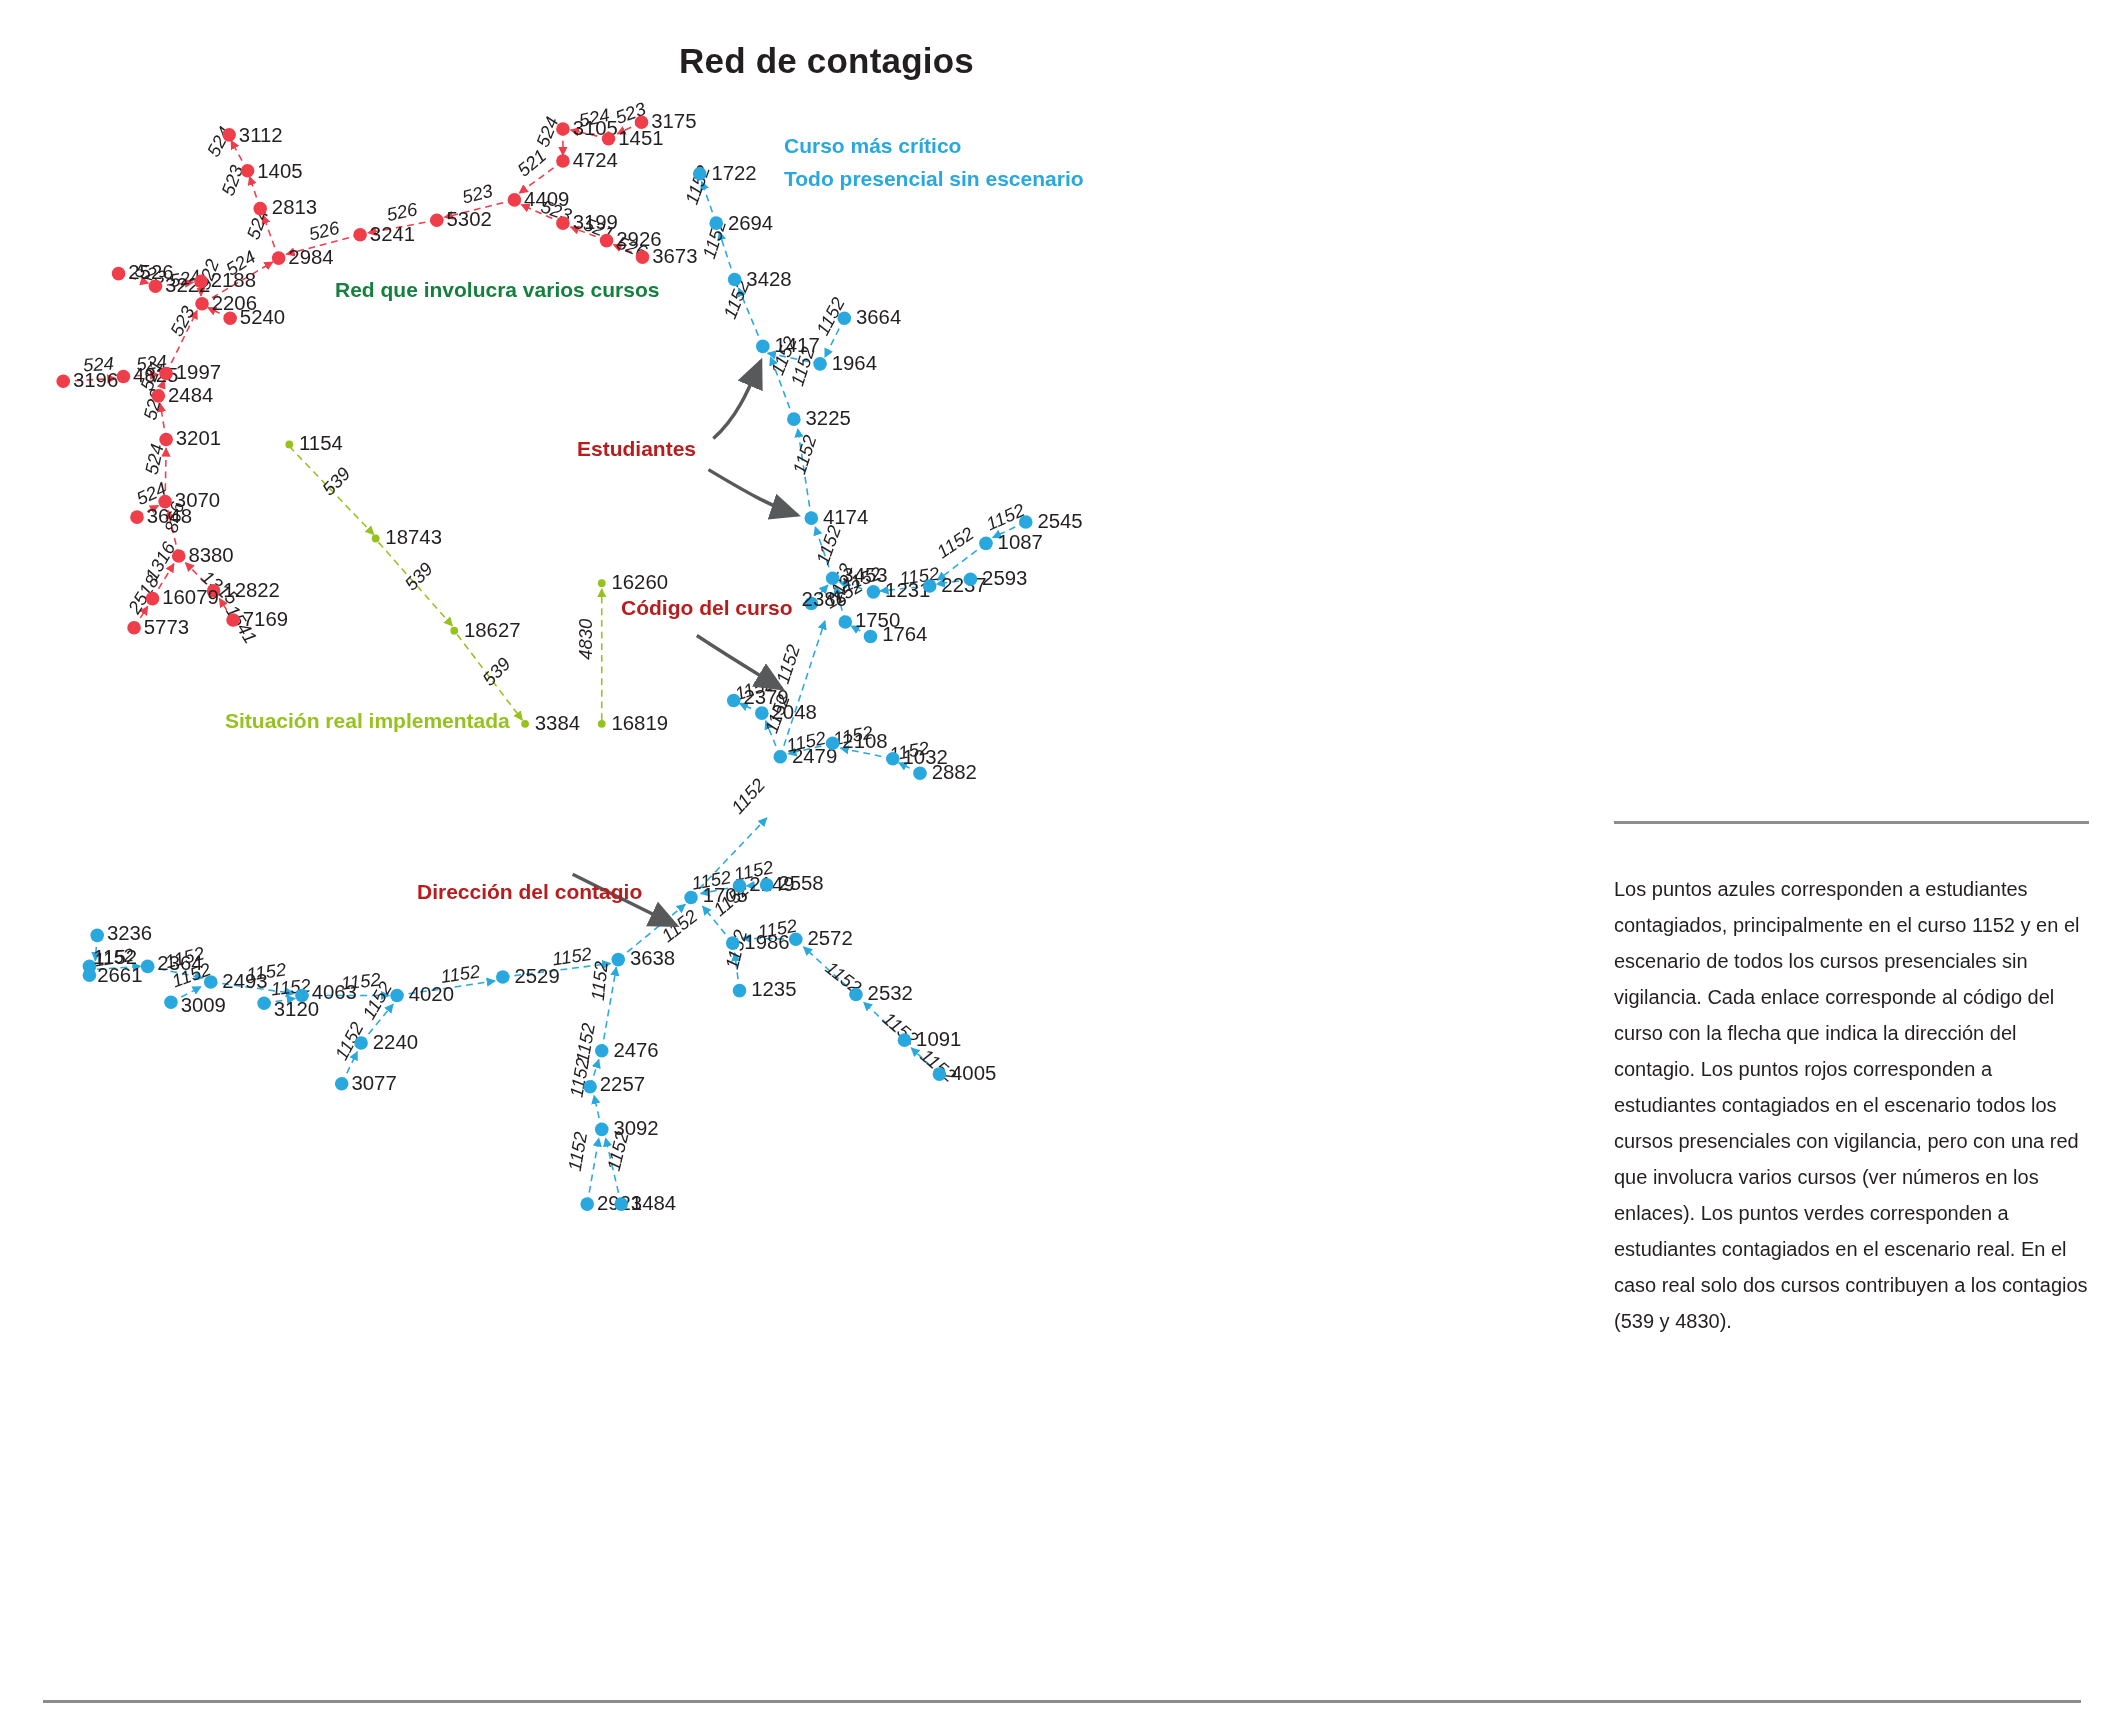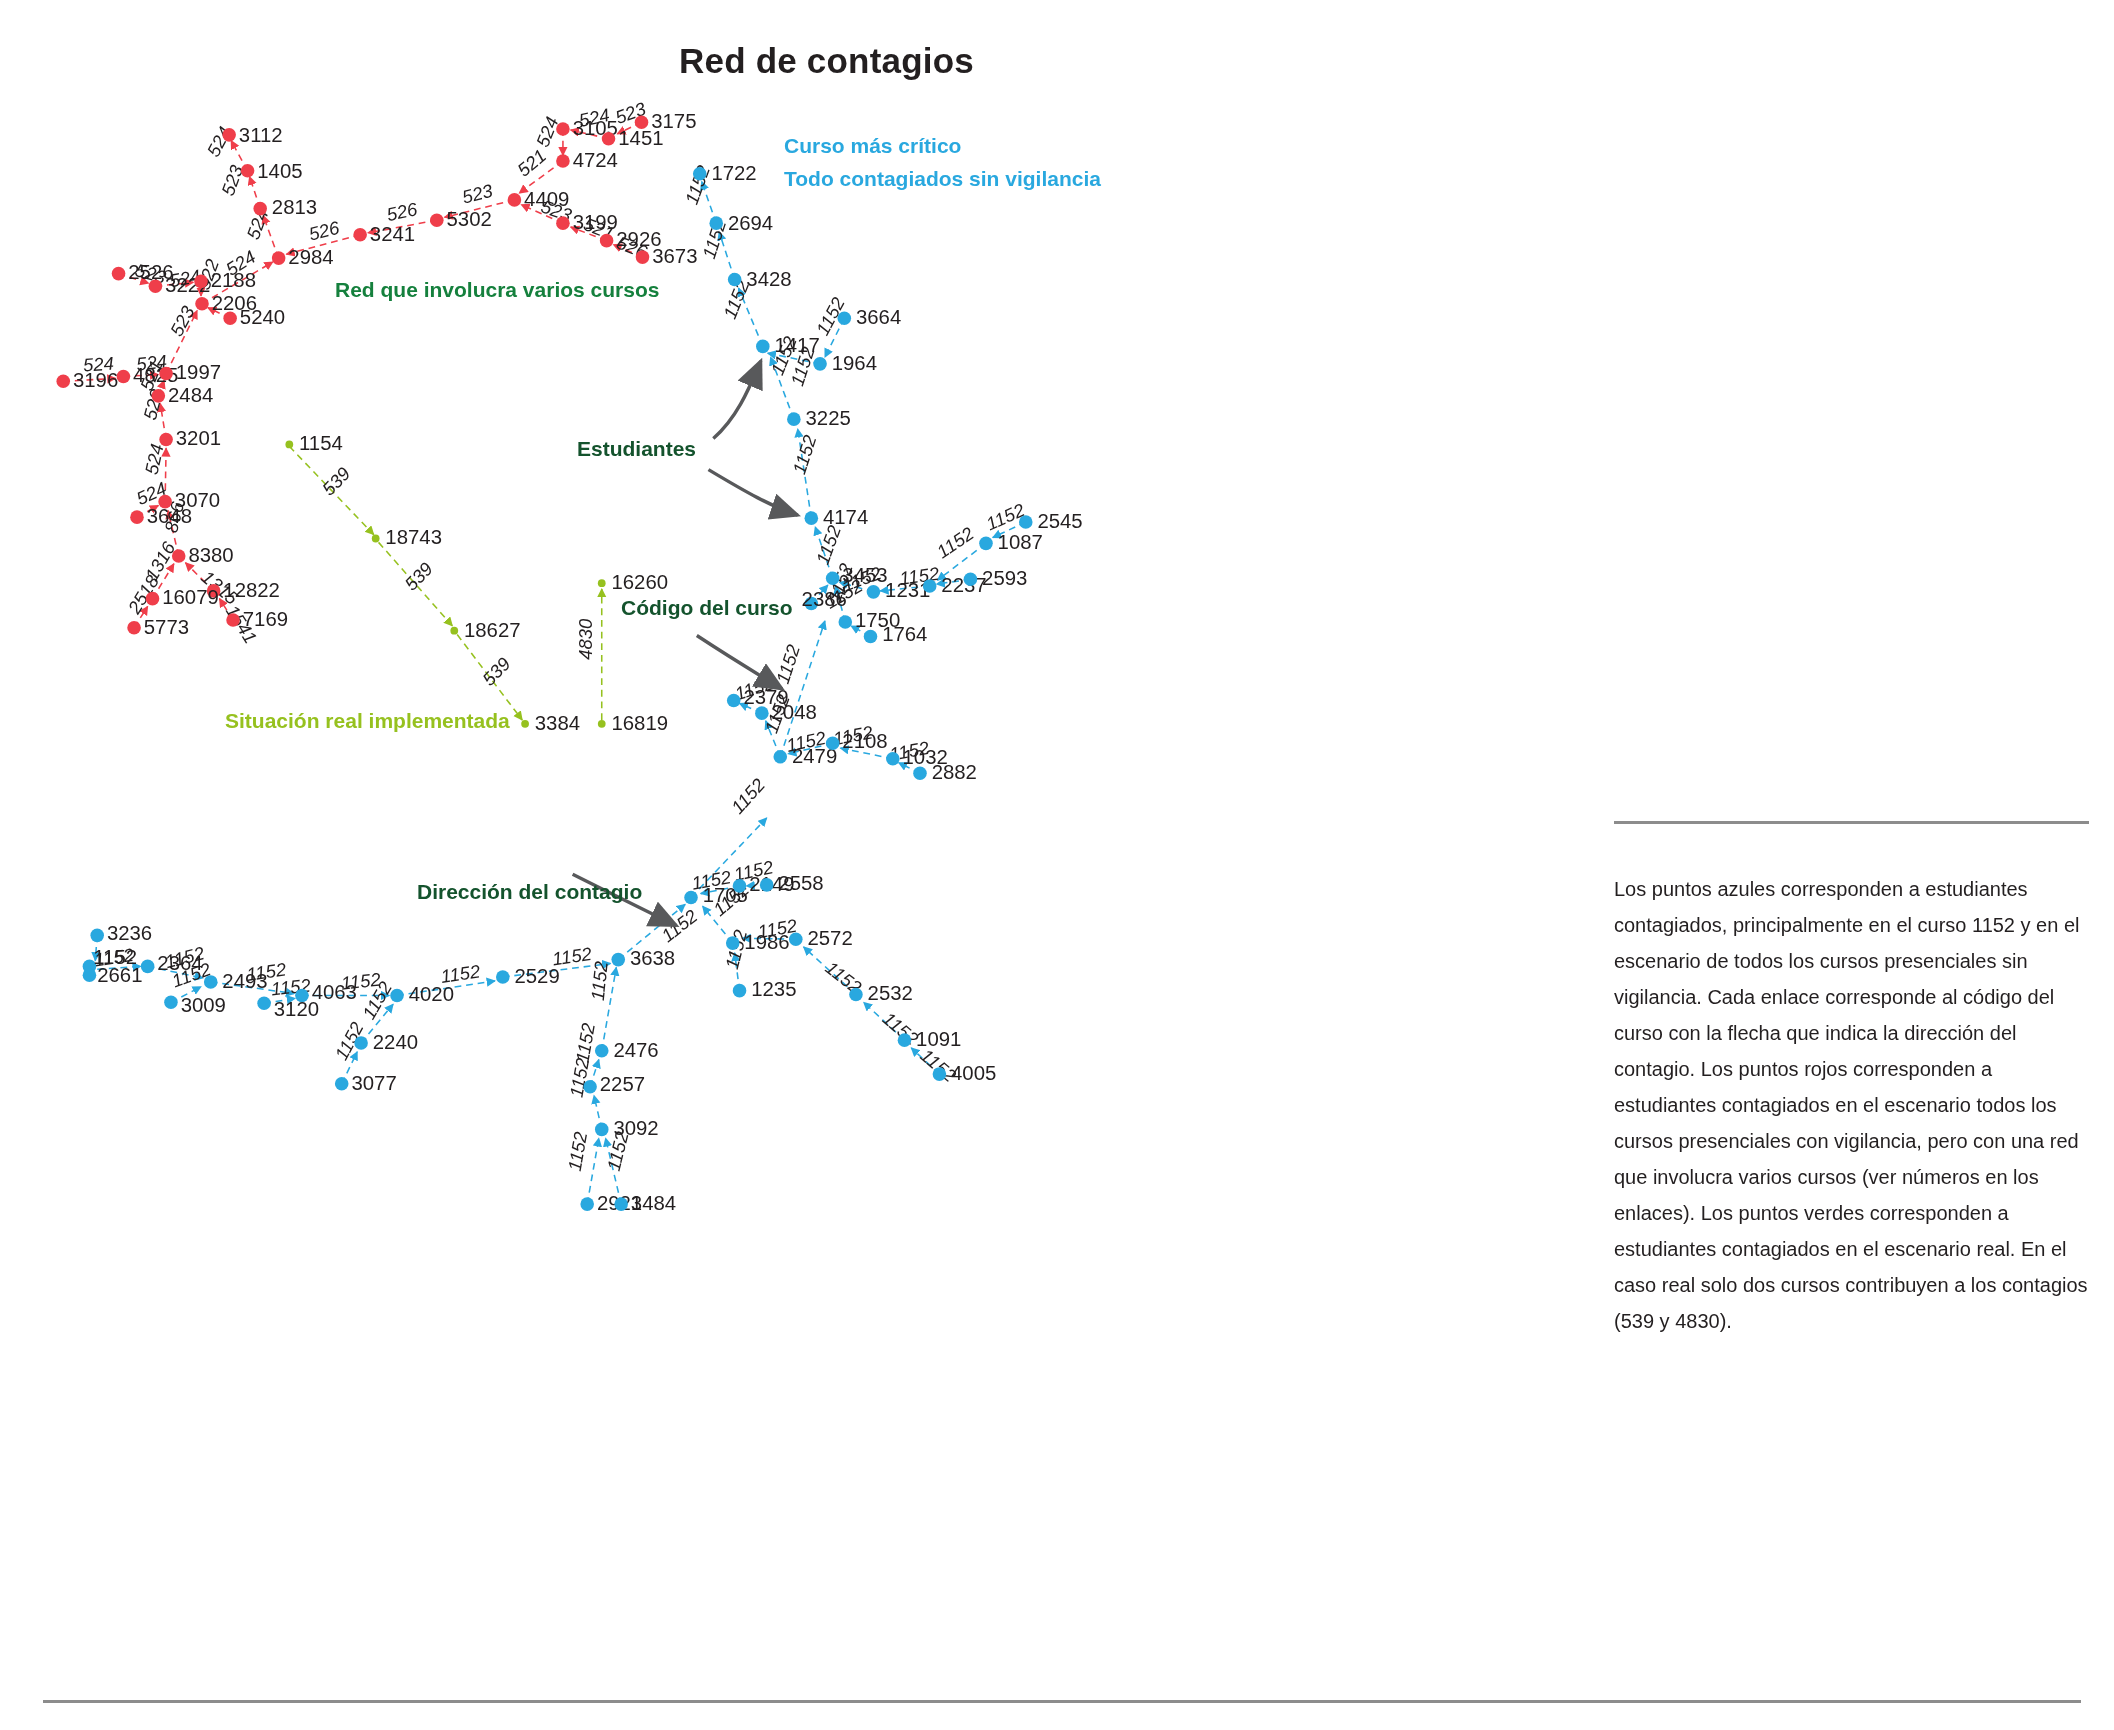--- a/index.html
+++ b/index.html
@@ -42,21 +42,21 @@
   
   .ann {
     position: absolute;
     font-size: 21px;
     font-weight: bold;
     white-space: pre;
   }
   .ann-blue { color: #29a8df; }
   .ann-red  { color: #15803d; }
   .ann-green{ color: #96c11f; }
-  .ann-dark { color: #14532d; }
+  .ann-dark { color: #b91c1c; }
 
   
   .caption-col {
     position: absolute;
     left: 1614px;
     top: 821px;
     width: 475px;
   }
   .caption-rule {
     width: 475px;
@@ -648,21 +648,21 @@
 
     <g>
       <path class="arrow-ann" d="M735,452 C760,430 772,400 784,372" marker-end="url(#arrDark)"></path>
       <path class="arrow-ann" d="M730,484 C770,508 795,522 822,531" marker-end="url(#arrDark)"></path>
       <path class="arrow-ann" d="M718,655 C756,680 786,698 806,710" marker-end="url(#arrDark)"></path>
       <path class="arrow-ann" d="M590,901 C632,922 672,942 697,954" marker-end="url(#arrDark)"></path>
     </g>
   </svg>
 
   <div class="ann ann-blue" style="left:784px; top:134px;">Curso más crítico</div>
-  <div class="ann ann-blue" style="left:784px; top:167px;">Todo contagiados sin vigilancia</div>
+  <div class="ann ann-blue" style="left:784px; top:167px;">Todo presencial sin escenario</div>
   <div class="ann ann-red" style="left:335px; top:278px;">Red que involucra varios cursos</div>
   <div class="ann ann-green" style="left:225px; top:687px;margin-top:22px;">Situación real implementada</div>
   <div class="ann ann-dark" style="left:577px; top:437px;">Estudiantes</div>
   <div class="ann ann-dark" style="left:621px; top:596px;">Código del curso</div>
   <div class="ann ann-dark" style="left:417px; top:880px;">Dirección del contagio</div>
 
   <div class="caption-col">
     <div class="caption-rule"></div>
     <div class="caption-text">Los puntos azules corresponden a estudiantes contagiados, principalmente en el curso 1152 y en el escenario de todos los cursos presenciales sin vigilancia. Cada enlace corresponde al código del curso con la flecha que indica la dirección del contagio. Los puntos rojos corresponden a estudiantes contagiados en el escenario todos los cursos presenciales con vigilancia, pero con una red que involucra varios cursos (ver números en los enlaces). Los puntos verdes corresponden a estudiantes contagiados en el escenario real. En el caso real solo dos cursos contribuyen a los contagios (539 y 4830).</div>
   </div>

